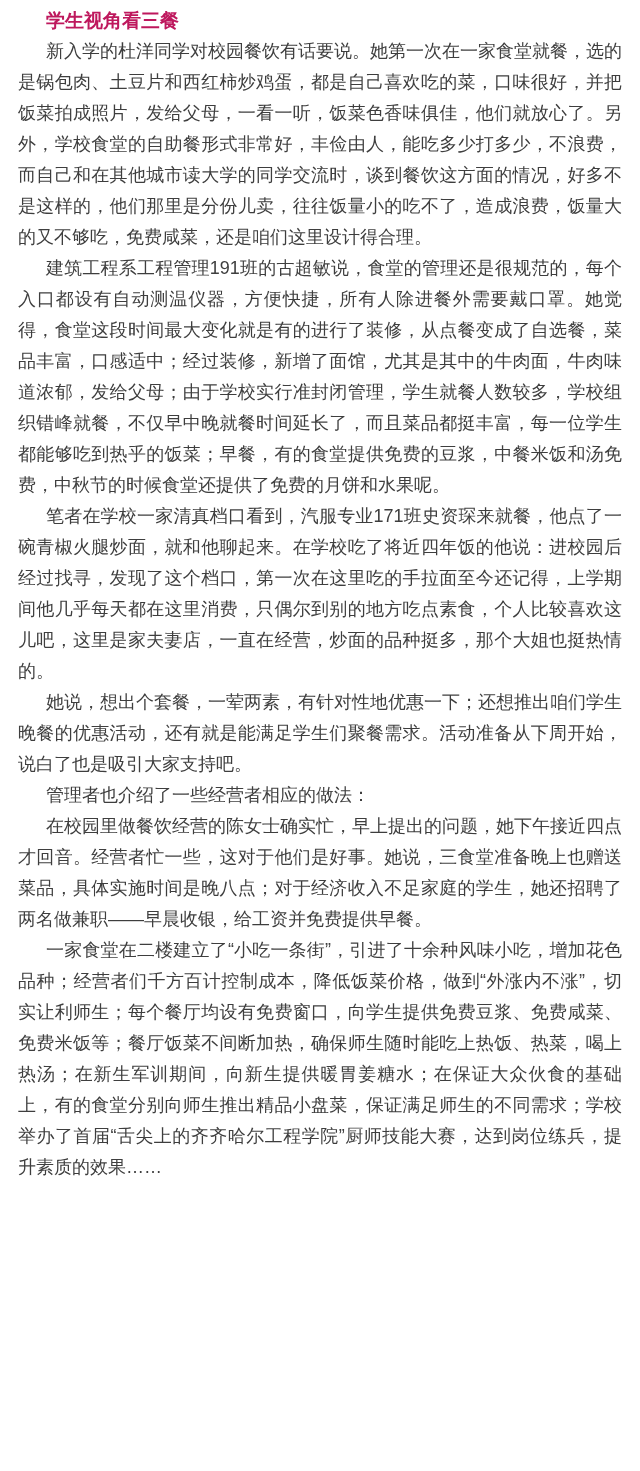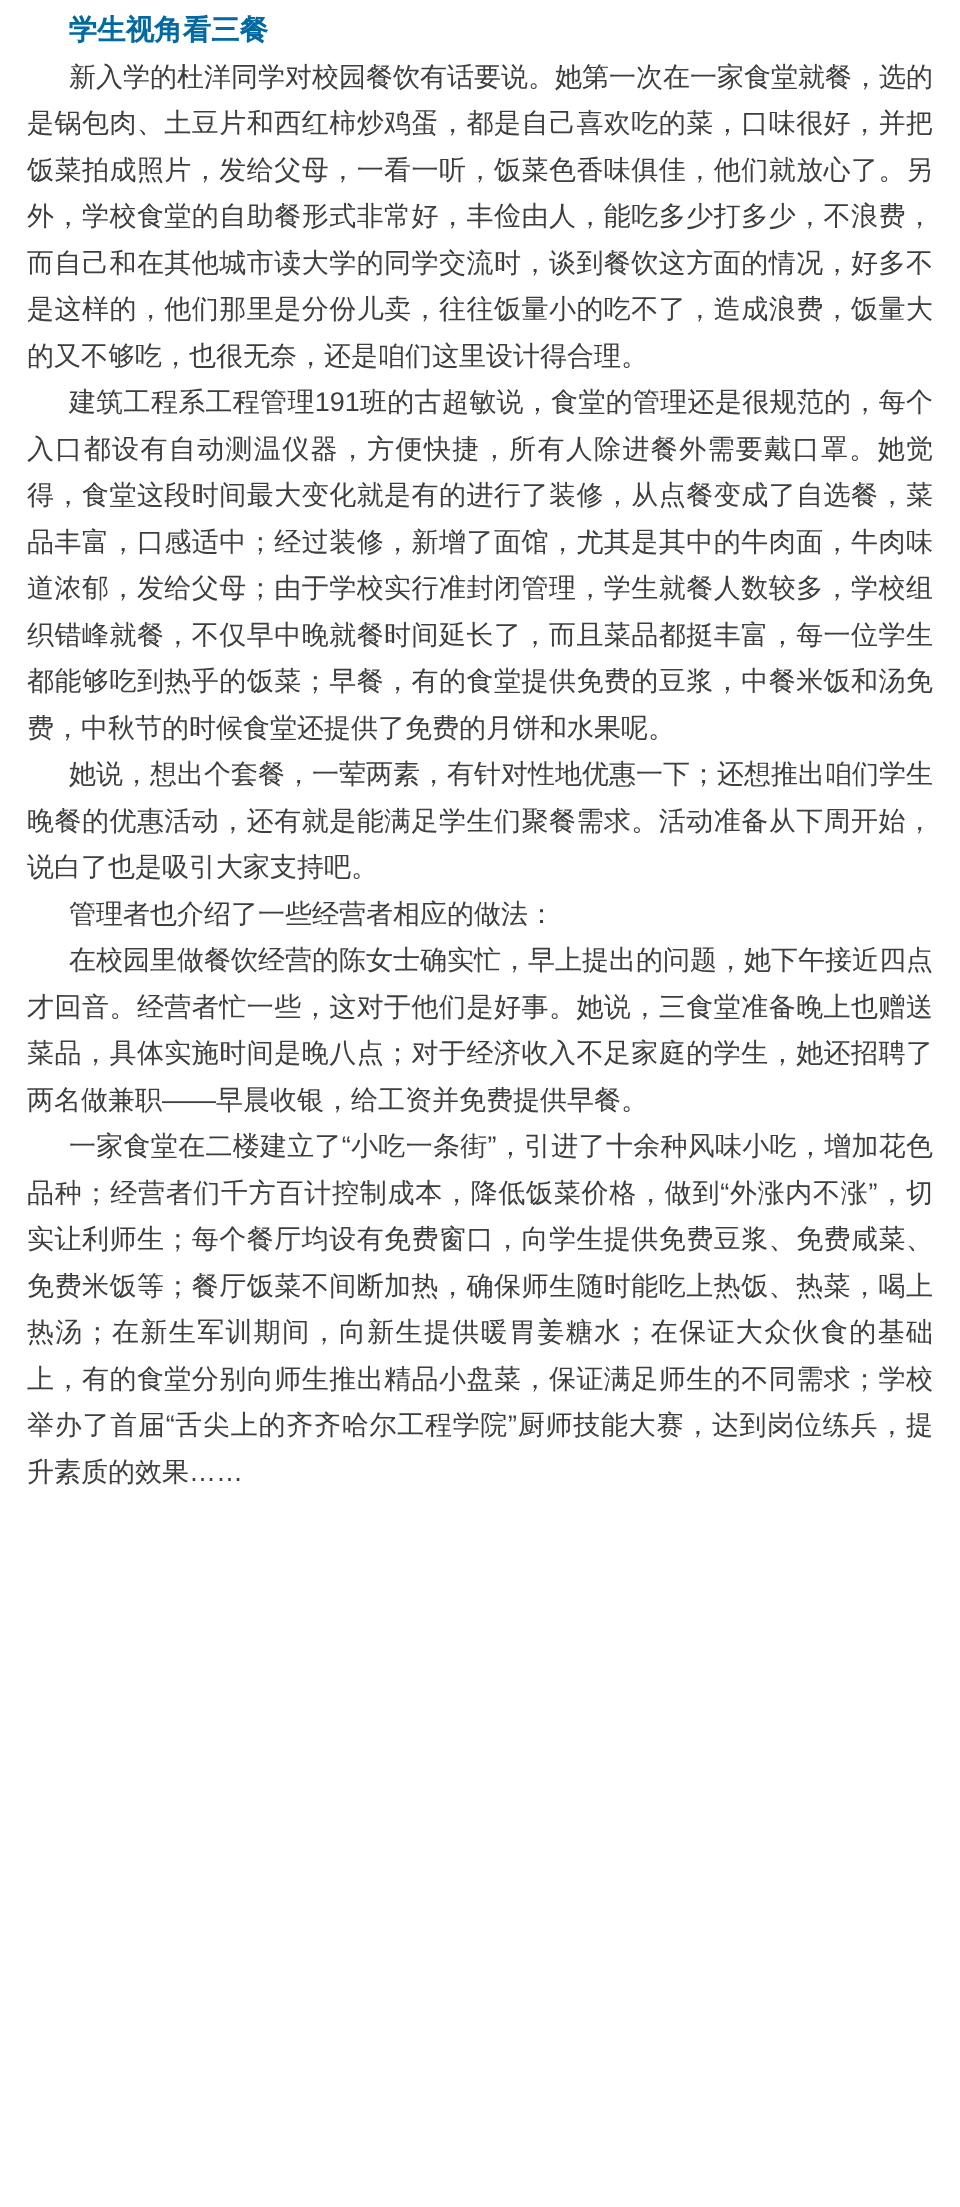--- a/index.html
+++ b/index.html
@@ -14,21 +14,21 @@
     font-family: "Liberation Sans", "DejaVu Sans", sans-serif;
   }
   .article {
     box-sizing: border-box;
     width: 640px;
     padding: 5px 18px 20px 18px;
   }
   .doc-heading {
     font-size: 19px;
     font-weight: bold;
-    color: #0369a1;
+    color: #be185d;
     line-height: 31px;
     text-indent: 28px;
     margin: 0;
     text-align: justify;
   }
   .doc-para {
     font-size: 18px;
     color: #3e3e3e;
     line-height: 31px;
     text-indent: 28px;
@@ -36,20 +36,21 @@
     text-align: justify;
     text-justify: inter-ideograph;
     word-break: break-all;
   }
 </style>
 </head>
 <body>
 
 <div class="article">
   <h3 class="doc-heading">学生视角看三餐</h3>
-  <p class="doc-para">新入学的杜洋同学对校园餐饮有话要说。她第一次在一家食堂就餐，选的是锅包肉、土豆片和西红柿炒鸡蛋，都是自己喜欢吃的菜，口味很好，并把饭菜拍成照片，发给父母，一看一听，饭菜色香味俱佳，他们就放心了。另外，学校食堂的自助餐形式非常好，丰俭由人，能吃多少打多少，不浪费，而自己和在其他城市读大学的同学交流时，谈到餐饮这方面的情况，好多不是这样的，他们那里是分份儿卖，往往饭量小的吃不了，造成浪费，饭量大的又不够吃，也很无奈，还是咱们这里设计得合理。</p>
+  <p class="doc-para">新入学的杜洋同学对校园餐饮有话要说。她第一次在一家食堂就餐，选的是锅包肉、土豆片和西红柿炒鸡蛋，都是自己喜欢吃的菜，口味很好，并把饭菜拍成照片，发给父母，一看一听，饭菜色香味俱佳，他们就放心了。另外，学校食堂的自助餐形式非常好，丰俭由人，能吃多少打多少，不浪费，而自己和在其他城市读大学的同学交流时，谈到餐饮这方面的情况，好多不是这样的，他们那里是分份儿卖，往往饭量小的吃不了，造成浪费，饭量大的又不够吃，免费咸菜，还是咱们这里设计得合理。</p>
   <p class="doc-para">建筑工程系工程管理191班的古超敏说，食堂的管理还是很规范的，每个入口都设有自动测温仪器，方便快捷，所有人除进餐外需要戴口罩。她觉得，食堂这段时间最大变化就是有的进行了装修，从点餐变成了自选餐，菜品丰富，口感适中；经过装修，新增了面馆，尤其是其中的牛肉面，牛肉味道浓郁，发给父母；由于学校实行准封闭管理，学生就餐人数较多，学校组织错峰就餐，不仅早中晚就餐时间延长了，而且菜品都挺丰富，每一位学生都能够吃到热乎的饭菜；早餐，有的食堂提供免费的豆浆，中餐米饭和汤免费，中秋节的时候食堂还提供了免费的月饼和水果呢。</p>
+  <p class="doc-para">笔者在学校一家清真档口看到，汽服专业171班史资琛来就餐，他点了一碗青椒火腿炒面，就和他聊起来。在学校吃了将近四年饭的他说：进校园后经过找寻，发现了这个档口，第一次在这里吃的手拉面至今还记得，上学期间他几乎每天都在这里消费，只偶尔到别的地方吃点素食，个人比较喜欢这儿吧，这里是家夫妻店，一直在经营，炒面的品种挺多，那个大姐也挺热情的。</p>
   <p class="doc-para">她说，想出个套餐，一荤两素，有针对性地优惠一下；还想推出咱们学生晚餐的优惠活动，还有就是能满足学生们聚餐需求。活动准备从下周开始，说白了也是吸引大家支持吧。</p>
   <p class="doc-para">管理者也介绍了一些经营者相应的做法：</p>
   <p class="doc-para">在校园里做餐饮经营的陈女士确实忙，早上提出的问题，她下午接近四点才回音。经营者忙一些，这对于他们是好事。她说，三食堂准备晚上也赠送菜品，具体实施时间是晚八点；对于经济收入不足家庭的学生，她还招聘了两名做兼职——早晨收银，给工资并免费提供早餐。</p>
   <p class="doc-para">一家食堂在二楼建立了“小吃一条街”，引进了十余种风味小吃，增加花色品种；经营者们千方百计控制成本，降低饭菜价格，做到“外涨内不涨”，切实让利师生；每个餐厅均设有免费窗口，向学生提供免费豆浆、免费咸菜、免费米饭等；餐厅饭菜不间断加热，确保师生随时能吃上热饭、热菜，喝上热汤；在新生军训期间，向新生提供暖胃姜糖水；在保证大众伙食的基础上，有的食堂分别向师生推出精品小盘菜，保证满足师生的不同需求；学校举办了首届“舌尖上的齐齐哈尔工程学院”厨师技能大赛，达到岗位练兵，提升素质的效果……</p>
 
 </div>
 
 </body></html>

